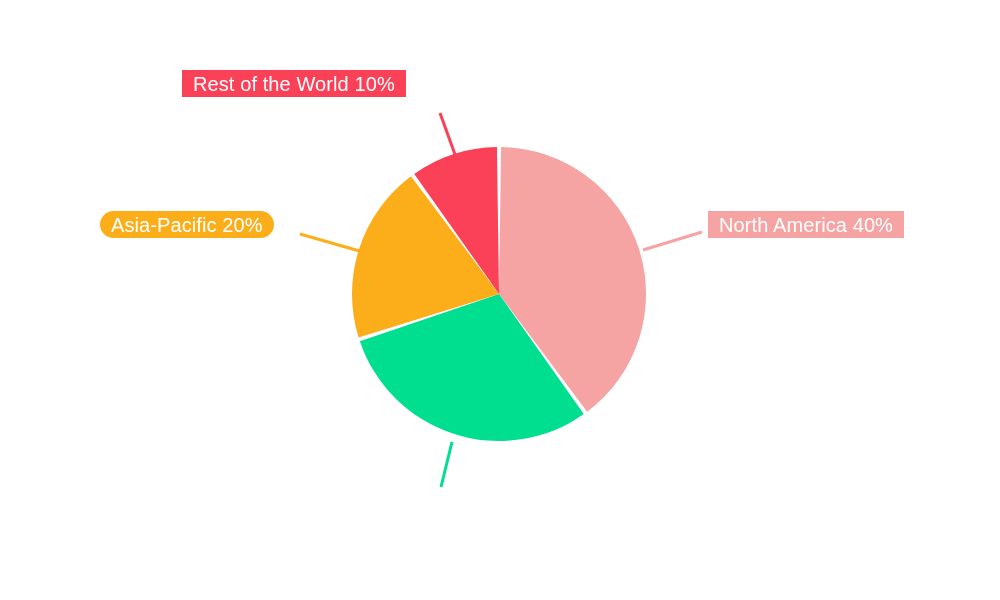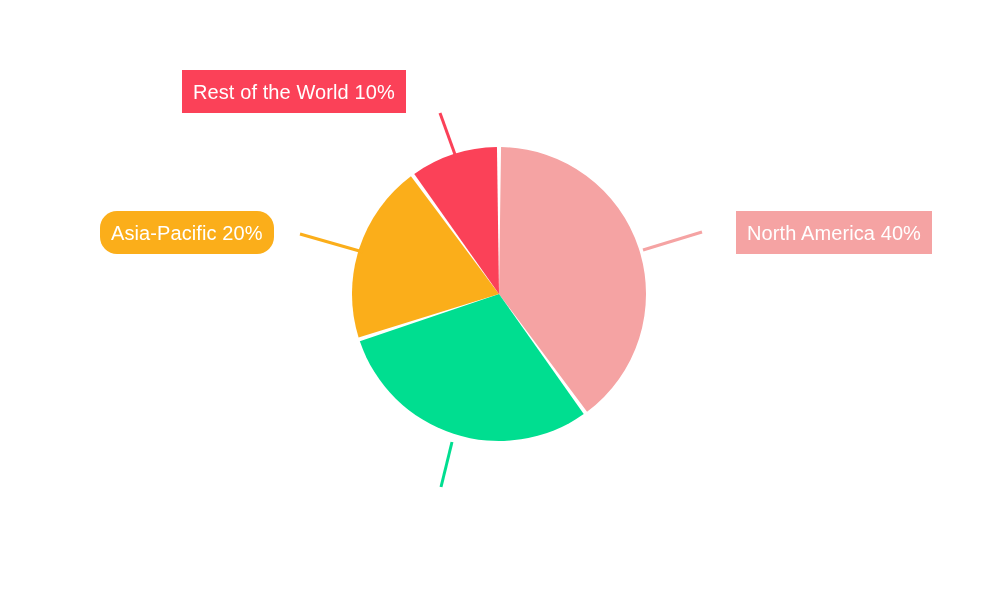--- a/index.html
+++ b/index.html
@@ -30,23 +30,23 @@
     display: flex;
     align-items: center;
     box-sizing: border-box;
     color: #ffffff;
     font-family: "Liberation Sans", sans-serif;
     font-size: 20px;
     line-height: 1;
     letter-spacing: 0.1px;
     white-space: nowrap;
     padding: 0 11px;
-    height: 43px;
+    height: 27px;
   }
-  #label-north-america { left: 736px; top: 211px; }
+  #label-north-america { left: 708px; top: 211px; }
   #label-europe        { left: 289px; top: 486px; }
   #label-asia-pacific  { left: 100px; top: 211px; border-radius: 17px; }
   #label-rest-of-world { left: 182px; top: 70px; }
 </style>
 </head>
 <body>
 
 <div id="chart-root" style="background: rgb(255, 255, 255);">
 
   <svg id="pie-svg" viewBox="0 0 1000 600">

